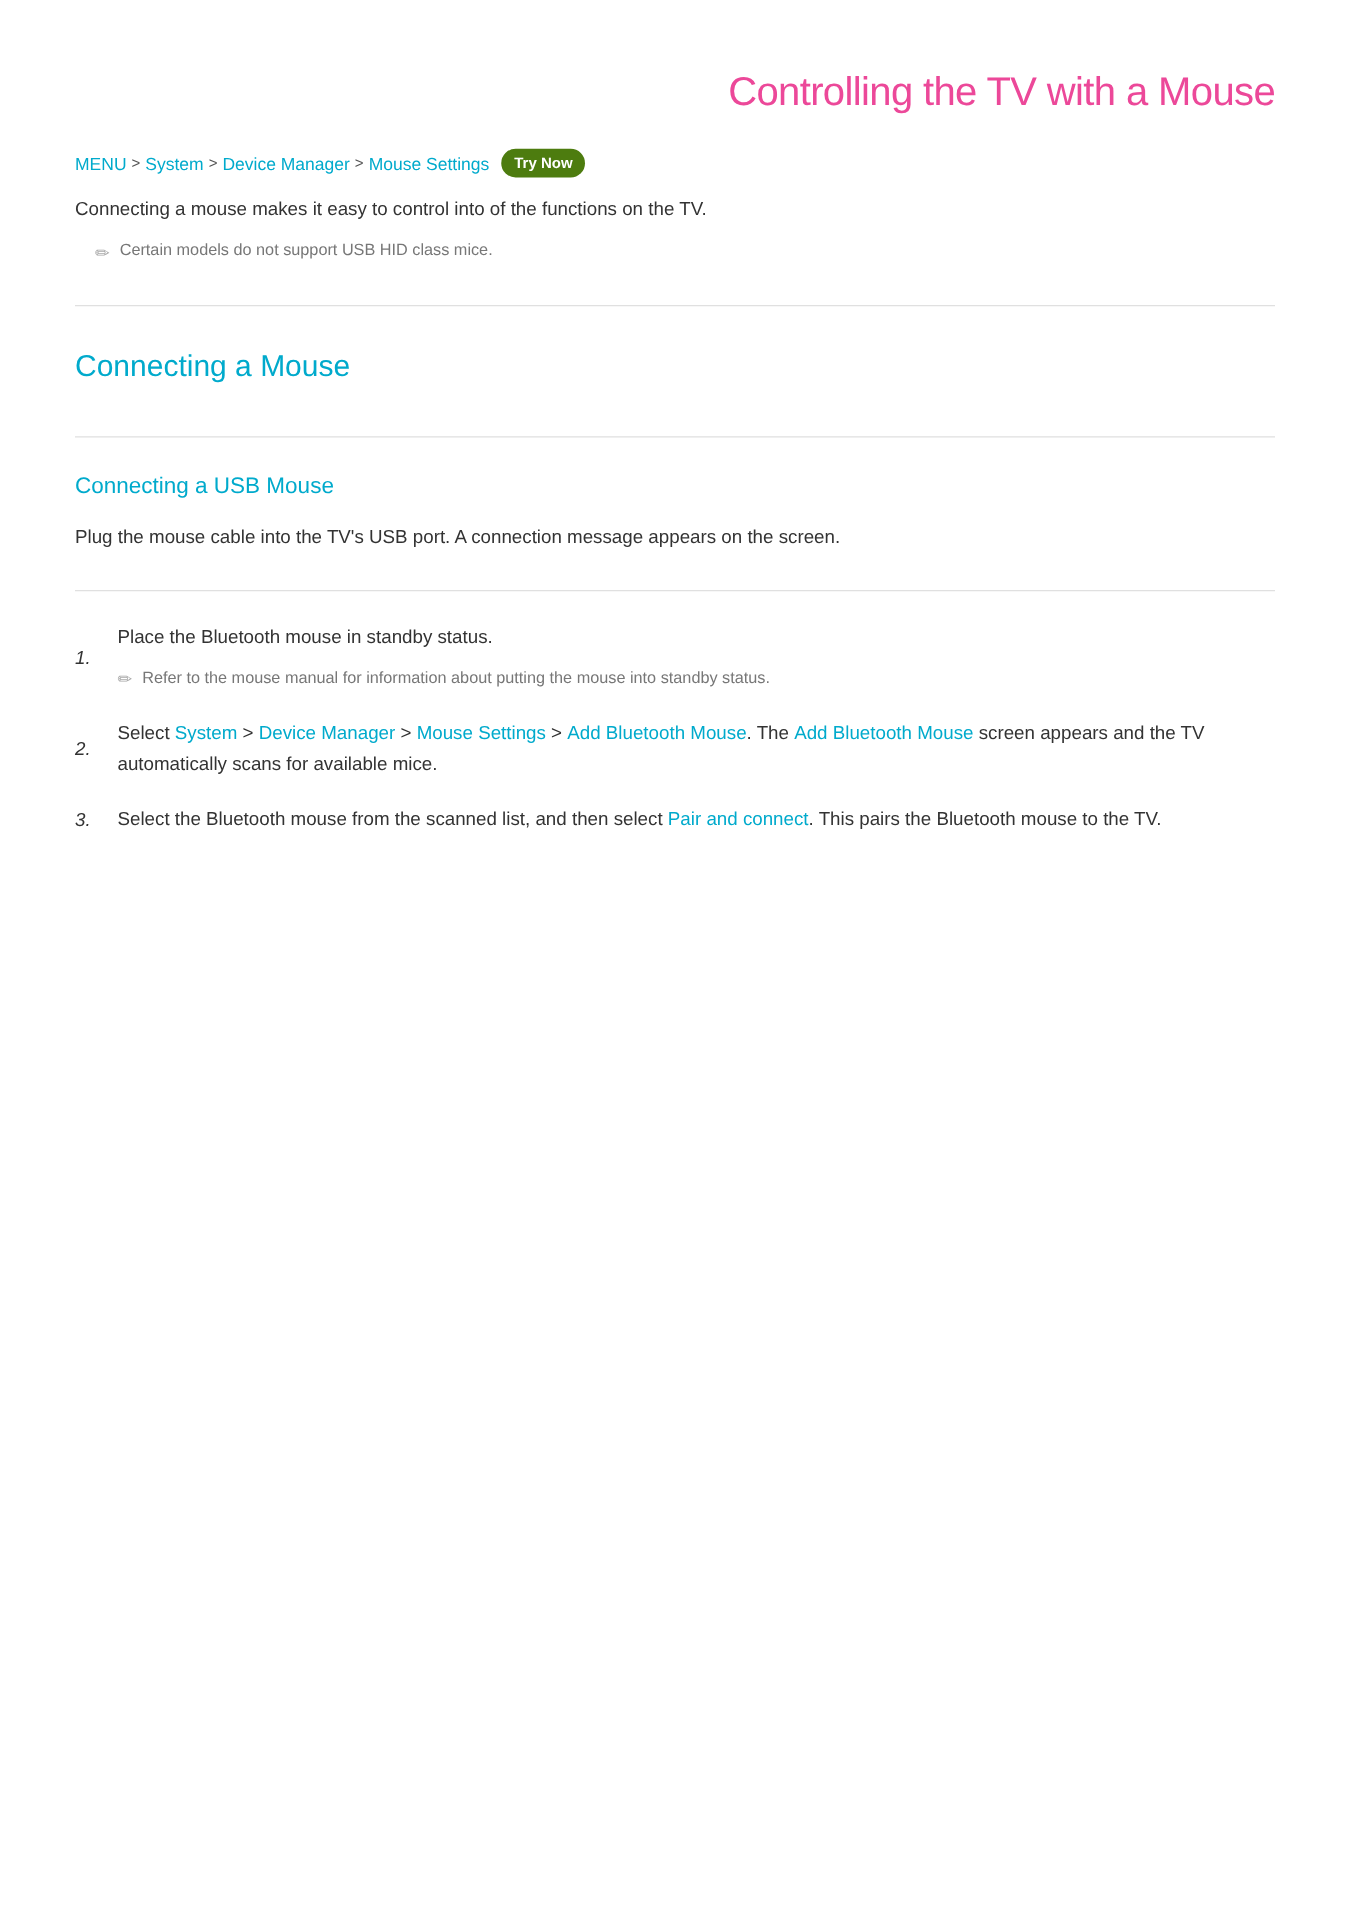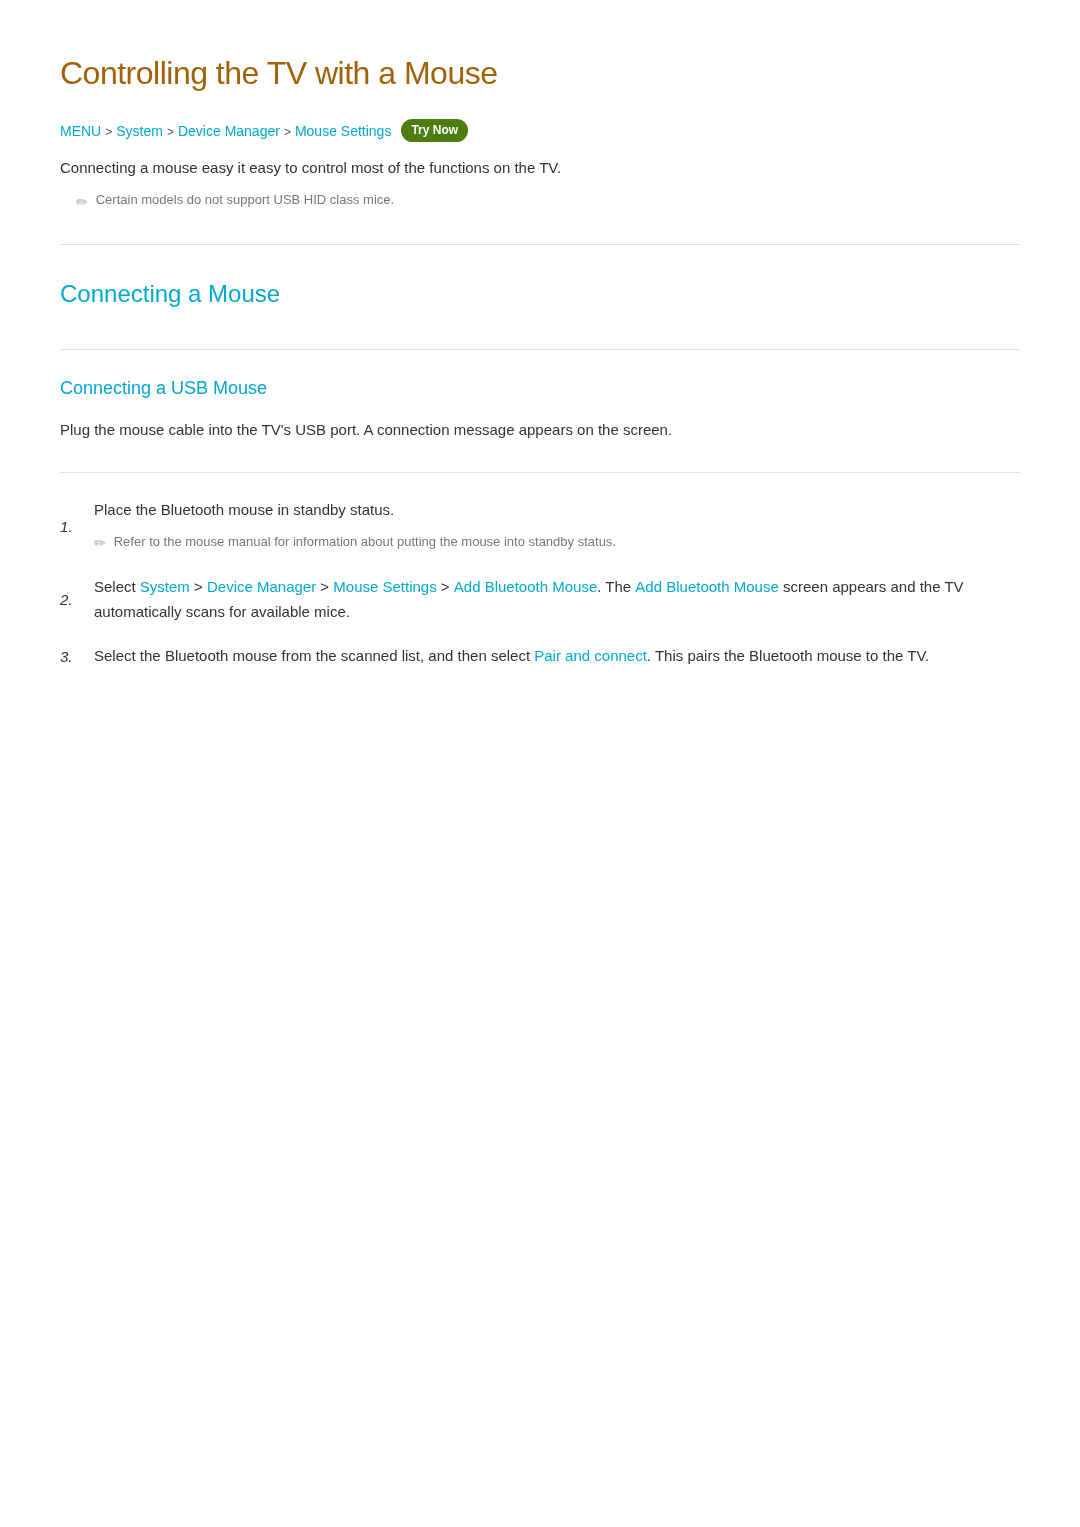--- a/index.html
+++ b/index.html
@@ -14,28 +14,29 @@
       color: #333333;
       font-size: 16px;
       line-height: 1.6;
       padding: 48px 60px;
       max-width: 1080px;
     }
 
     .page-title {
       font-size: 32px;
       font-weight: 300;
-      color: #a16207;
+      color: #ec4899;
       margin-bottom: 20px;
       letter-spacing: -0.5px;
+      text-align: right;
     }
 
     .breadcrumb {
       display: flex;
-      align-items: flex-end;
+      align-items: center;
       gap: 4px;
       margin-bottom: 14px;
       font-size: 14px;
       flex-wrap: wrap;
     }
 
     .breadcrumb-item {
       color: #00aacc;
       font-weight: 500;
     }
@@ -173,21 +174,21 @@
   <span class="breadcrumb-item">MENU</span>
   <span class="breadcrumb-separator">&gt;</span>
   <span class="breadcrumb-item">System</span>
   <span class="breadcrumb-separator">&gt;</span>
   <span class="breadcrumb-item">Device Manager</span>
   <span class="breadcrumb-separator">&gt;</span>
   <span class="breadcrumb-item">Mouse Settings</span>
   <span class="try-now-badge">Try Now</span>
 </div>
 
-<p class="intro-text">Connecting a mouse easy it easy to control most of the functions on the TV.</p>
+<p class="intro-text">Connecting a mouse makes it easy to control into of the functions on the TV.</p>
 
 <div class="note">
   <span class="note-icon">✏</span>
   <span>Certain models do not support USB HID class mice.</span>
 </div>
 
 <hr class="section-divider">
 
 <h2 class="section-title">Connecting a Mouse</h2>
 

